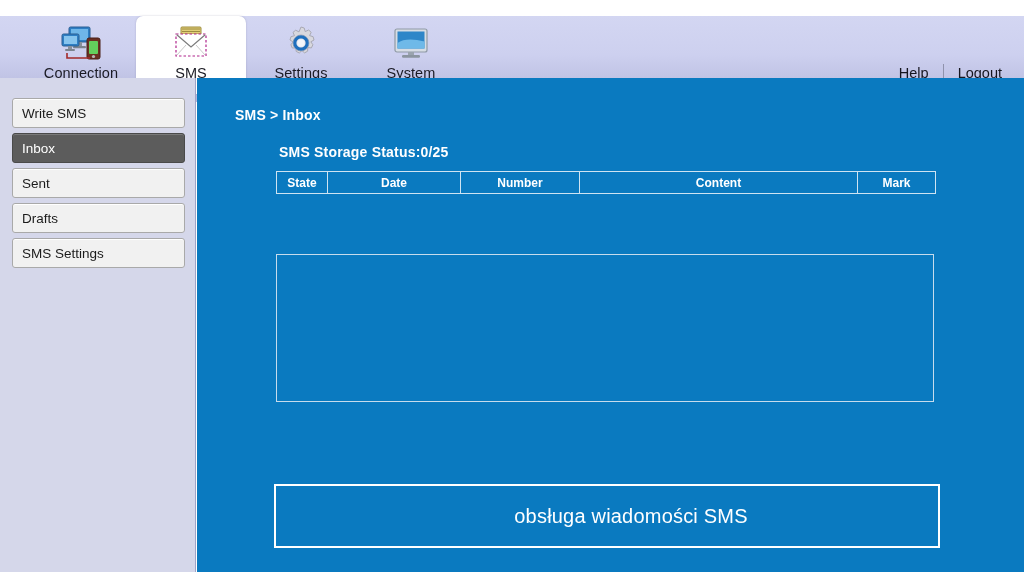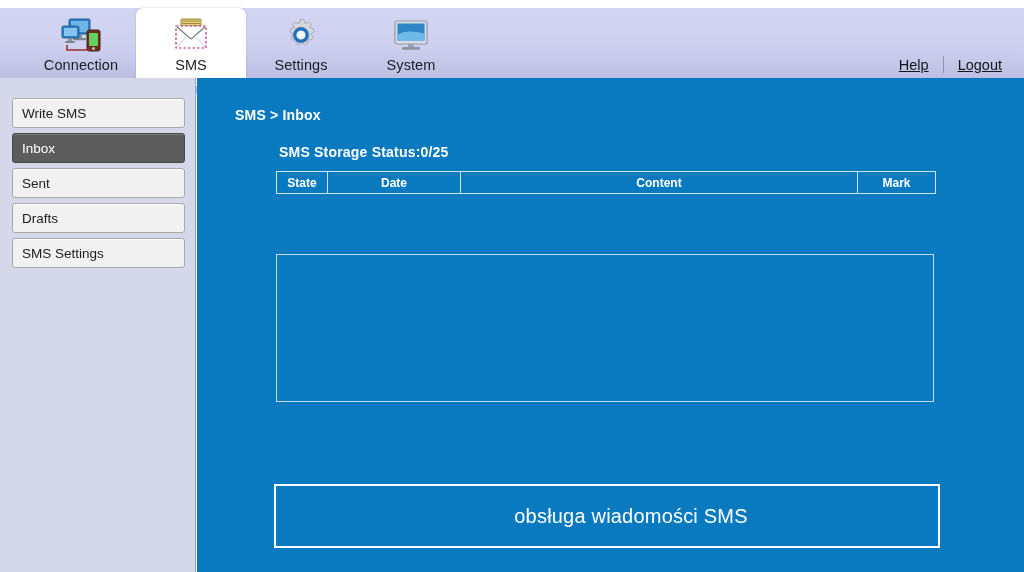--- a/index.html
+++ b/index.html
@@ -10,21 +10,21 @@
     background: #ffffff;
   }
   #app {
     position: relative;
     width: 1024px; height: 572px;
     background: #ffffff;
   }
 
   
   .header {
-    position: absolute; left: 0; top: 8px;
+    position: absolute; left: 0; top: 16px;
     width: 1024px; height: 86px;
     background: linear-gradient(to bottom, #d3d6f2 0%, #cdd0ef 45%, #bfc2e4 75%, #b4b7dd 100%);
     box-sizing: border-box;
   }
   .nav-tabs {
     position: absolute; left: 26px; top: 0;
     height: 78px;
     display: flex; align-items: stretch;
   }
   .tab {
@@ -302,20 +302,21 @@
 
   <div class="content">
 
     <div class="breadcrumb">SMS &gt; Inbox</div>
 
     <div class="storage-status">SMS Storage Status:0/25</div>
 
     <div class="msg-table">
       <div class="th th-state">State</div>
       <div class="th th-date">Date</div>
+      <div class="th th-number">Number</div>
       <div class="th th-content">Content</div>
       <div class="th th-mark">Mark</div>
     </div>
 
     <div class="pager">
       <span class="pager-label">Page:1/1</span>
       <button class="btn">Previous Page</button>
       <button class="btn">Next Page</button>
       <button class="btn">Reply</button>
       <button class="btn">Forward</button>

